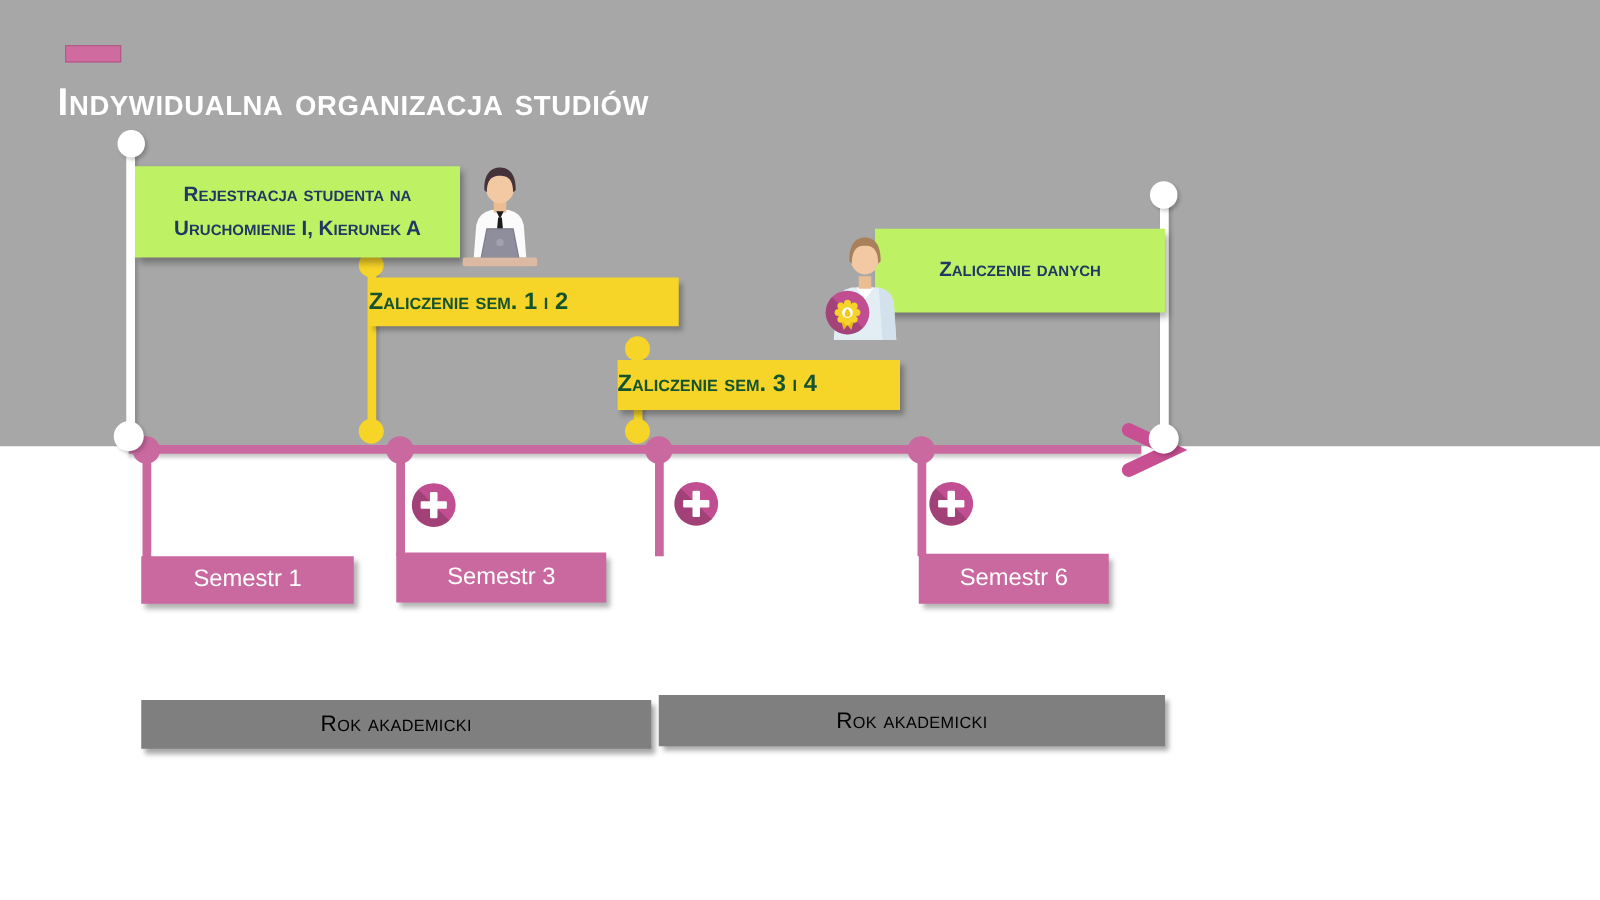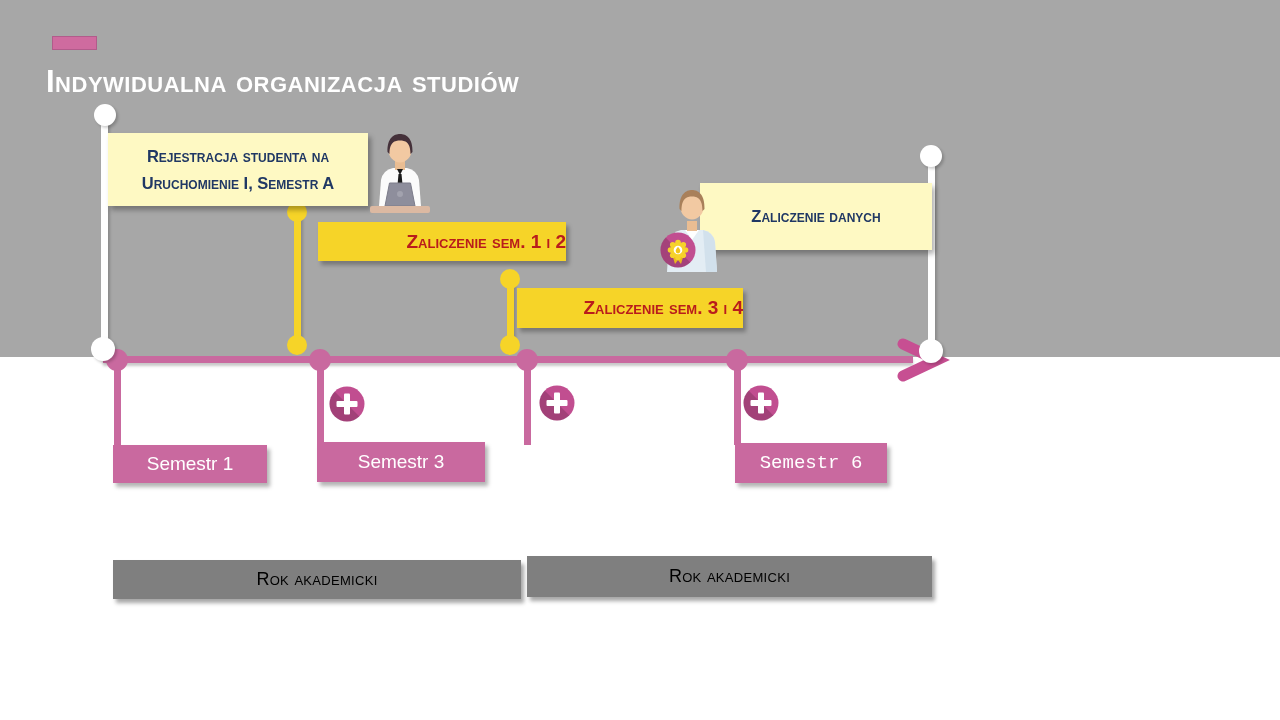--- a/index.html
+++ b/index.html
@@ -41,44 +41,44 @@
   .c-y1-bot{left:287px;top:335px;width:20px;height:20px;}
   .c-y2-top{left:500px;top:269px;width:20px;height:20px;}
   .c-y2-bot{left:500px;top:335px;width:20px;height:20px;}
   .c-p1{left:106px;top:349px;width:22px;height:22px;}
   .c-p3{left:309px;top:349px;width:22px;height:22px;}
   .c-p5{left:516px;top:349px;width:22px;height:22px;}
   .c-p6{left:726px;top:349px;width:22px;height:22px;}
   .arrow-svg{left:897px;top:336px;}
   
   .callout-white{
-    background:#fef9c3;box-shadow:3px 4px 5px rgba(0,0,0,0.3);
+    background:#bef264;box-shadow:3px 4px 5px rgba(0,0,0,0.3);
     display:flex;flex-direction:column;align-items:center;justify-content:center;
     color:#203864;font-weight:bold;font-variant:small-caps;
     font-size:16.5px;line-height:27px;text-align:left;
   }
   .wb1{left:108px;top:133px;width:260px;height:73px;}
   .wb2{left:700px;top:183px;width:232px;height:67px;}
   .callout-yellow{
     background:#f6d428;box-shadow:3px 4px 4px rgba(0,0,0,0.28);
-    display:flex;align-items:center;justify-content:flex-end;
-    color:#b91c1c;font-weight:bold;font-variant:small-caps;font-size:19px;margin-left:23px;
+    display:flex;align-items:center;justify-content:flex-start;
+    color:#14532d;font-weight:bold;font-variant:small-caps;font-size:19px;
   }
   .yb1{left:295px;top:222px;width:248px;height:39px;}
   .yb2{left:494px;top:288px;width:226px;height:40px;}
   
   .sem-box{
     background:#c9699f;box-shadow:3px 4px 4px rgba(0,0,0,0.3);
     display:flex;align-items:center;justify-content:center;
     color:#ffffff;font-size:19px;
   }
-  .s1{left:113px;top:445px;width:154px;height:38px;}
+  .s1{left:113px;top:445px;width:170px;height:38px;}
   .s3{left:317px;top:442px;width:168px;height:40px;}
   .s5{left:527px;top:443px;width:154px;height:40px;}
-  .s6{left:735px;top:443px;width:152px;height:40px;font-family:Liberation Mono, monospace;}
+  .s6{left:735px;top:443px;width:152px;height:40px;}
   
   .year-bar{
     background:#7f7f7f;box-shadow:3px 4px 4px rgba(0,0,0,0.35);
     display:flex;align-items:center;justify-content:center;
     color:#000000;font-variant:small-caps;font-size:18px;letter-spacing:.3px;
   }
   .bar1{left:113px;top:560px;width:408px;height:39px;}
   .bar2{left:527px;top:556px;width:405px;height:41px;}
   .icon-student{left:370px;top:130px;}
   .icon-graduate{left:660px;top:184px;}
@@ -126,21 +126,21 @@
 
   <div class="abs callout-yellow yb1">
     <span>Zaliczenie sem. 1 i 2</span>
   </div>
   <div class="abs callout-yellow yb2">
     <span>Zaliczenie sem. 3 i 4</span>
   </div>
 
   <div class="abs callout-white wb1">
     <span>Rejestracja studenta na</span>
-    <span>Uruchomienie I,  Semestr A</span>
+    <span>Uruchomienie I,  Kierunek A</span>
   </div>
   <div class="abs callout-white wb2">
     <span>Zaliczenie danych</span>
   </div>
 
   <svg class="abs icon-student" width="60" height="84" viewBox="0 0 60 84">
     <path d="M9 76 L11 50 Q13 40 23 38 L37 38 Q47 40 49 50 L51 76 Z" fill="#fbfbfb"></path>
     <rect x="25" y="30" width="10" height="10" fill="#eabd92"></rect>
     <path d="M27 39 L33 39 L30 45 Z" fill="#1b1b1b"></path>
     <path d="M28.5 44 L31.5 44 L33 60 L27 60 Z" fill="#1b1b1b"></path>

